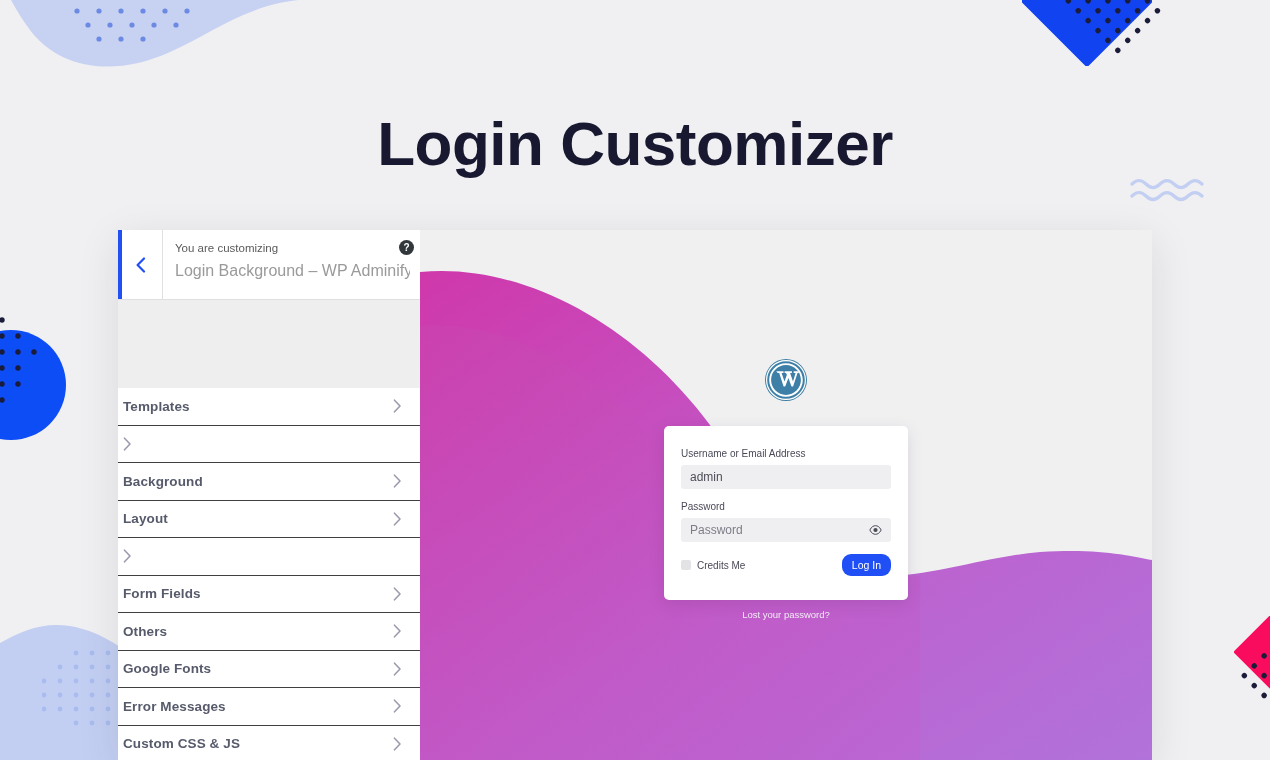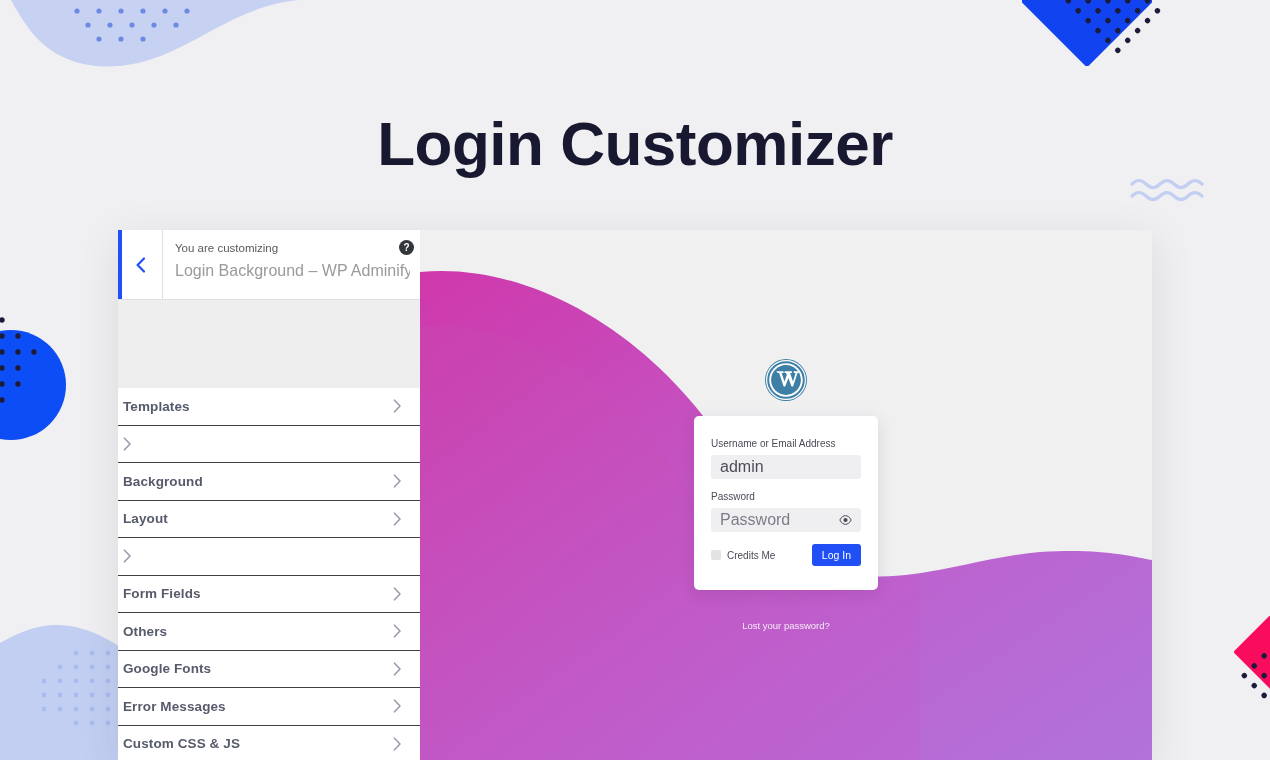--- a/index.html
+++ b/index.html
@@ -121,59 +121,59 @@
     overflow: hidden;
   }
   #preview-bg { position: absolute; inset: 0; width: 100%; height: 100%; display: block; }
 
   #wp-logo {
     position: absolute; left: 50%; top: 128px;
     transform: translateX(-50%);
     width: 44px; height: 44px;
   }
   #login-card {
-    position: absolute; left: 50%; top: 186px;
+    position: absolute; left: 50%; top: 196px;
     transform: translateX(-50%);
-    width: 184px;
+    width: 244px;
     background: #fff;
     border-radius: 5px;
     box-shadow: 0 4px 16px rgba(60,30,70,.13);
     padding: 22px 17px 24px 17px;
   }
   .field-label {
     font-size: 10px; color: #4a4a58; margin-bottom: 5px; line-height: 1.2;
   }
   .field-box {
     height: 24px; background: #efeff1; border-radius: 3px;
     display: flex; align-items: center;
     padding: 0 9px;
-    font-size: 16px;
+    font-size: 12px;
     margin-bottom: 12px;
   }
   #username-value { color: #4d4d58; }
   #password-placeholder { color: #7d7d88; flex: 1 1 auto; }
   #password-toggle { flex: 0 0 auto; cursor: pointer; display: block; }
   #remember-row {
     display: flex; align-items: center; margin-top: 2px;
   }
   #remember-checkbox {
     width: 10px; height: 10px; border-radius: 2px;
     background: #e3e3e6; flex: 0 0 auto; cursor: pointer;
   }
   #remember-label { font-size: 10px; color: #4a4a58; margin-left: 6px; flex: 1 1 auto; }
   #login-button {
     background: #1f4ff5; color: #fff;
     font-size: 10.5px; font-weight: 400;
-    border: none; border-radius: 3px;
+    border: none; border-radius: 9px;
     padding: 5px 10px;
     cursor: pointer;
     font-family: "Liberation Sans", sans-serif;
   }
   #lost-password {
-    position: absolute; left: 50%; top: 390px;
+    position: absolute; left: 50%; top: 379px;
     transform: translateX(-50%);
     font-size: 9.5px; color: #f3eaf6;
     white-space: nowrap; cursor: pointer;
     text-decoration: none;
   }
 </style>
 </head>
 <body>
 
 <div id="page">

